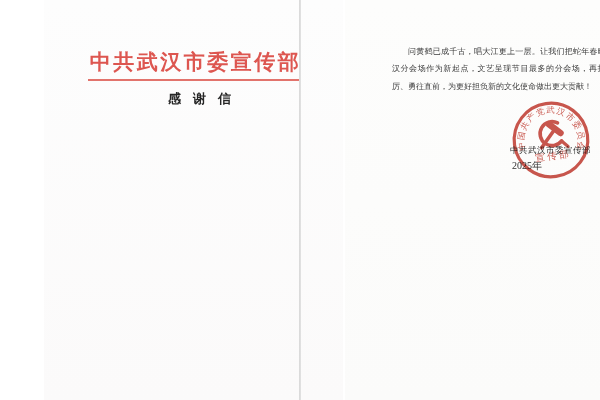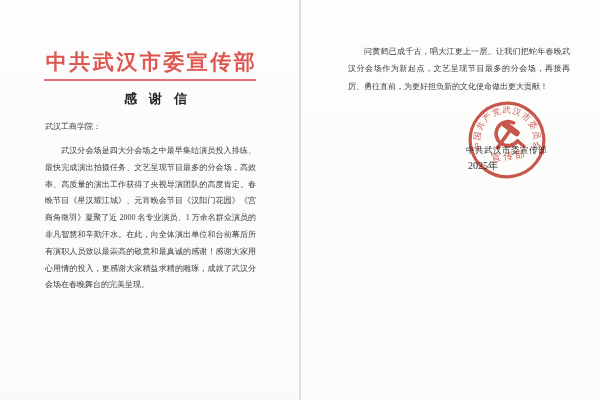--- a/index.html
+++ b/index.html
@@ -1,20 +1,20 @@
 <!DOCTYPE html>
 <html><head>
 <meta charset="utf-8">
 <style>
   html,body{margin:0;padding:0;background:#ffffff;}
   body{width:600px;height:400px;overflow:hidden;
        font-family:"Liberation Serif","DejaVu Serif",serif;}
   .spread{position:relative;width:600px;height:400px;background:#fff;}
 
-  .page{position:absolute;top:0;height:400px;overflow:hidden;}
+  .page{position:absolute;top:0;height:400px;overflow:hidden;margin-left:44px;}
   .page-left{left:0;width:299px;background:linear-gradient(180deg,#fdfdfd,#fbfafa);}
   .page-right{left:301px;width:299px;background:linear-gradient(180deg,#fdfdfc,#fbfbfa);}
   .page-divider{position:absolute;left:299px;top:0;width:2px;height:400px;
       background:linear-gradient(to right,#e6e6e6,#cfcfcf,#f1f1f1);}
 
   
   .letterhead{position:absolute;top:48px;left:0;width:100%;text-align:center;
       font-size:21px;font-weight:bold;color:#dd5650;letter-spacing:2.5px;
       padding-left:2px;white-space:nowrap;}
   .head-rule{position:absolute;top:79px;left:44px;width:212px;height:1.5px;
@@ -43,22 +43,20 @@
 </head>
 <body>
 
 <div class="spread">
 
   <div class="page page-left">
     <div class="letterhead">中共武汉市委宣传部</div>
     <div class="head-rule"></div>
     <div class="letter-title">感谢信</div>
     <div class="body-block">
-      <div class="salutation">武汉工商学院：</div>
-      <p class="p2">武汉分会场是四大分会场之中最早集结演员投入排练、最快完成演出拍摄任务、文艺呈现节目最多的分会场，高效率、高质量的演出工作获得了央视导演团队的高度肯定。春晚节目《星汉耀江城》、元宵晚会节目《汉阳门花园》《宫商角徵羽》凝聚了近 2000 名专业演员、1 万余名群众演员的非凡智慧和辛勤汗水。在此，向全体演出单位和台前幕后所有演职人员致以最崇高的敬意和最真诚的感谢！感谢大家用心用情的投入，更感谢大家精益求精的雕琢，成就了武汉分会场在春晚舞台的完美呈现。</p>
     </div>
   </div>
 
   <div class="page-divider"></div>
 
   <div class="page page-right">
     <p class="closing">问黄鹤已成千古，唱大江更上一层。让我们把蛇年春晚武汉分会场作为新起点，文艺呈现节目最多的分会场，再接再厉、勇往直前，为更好担负新的文化使命做出更大贡献！</p>
 
     <div class="sign-org">中共武汉市委宣传部</div>
     <div class="sign-date">2025年</div>

